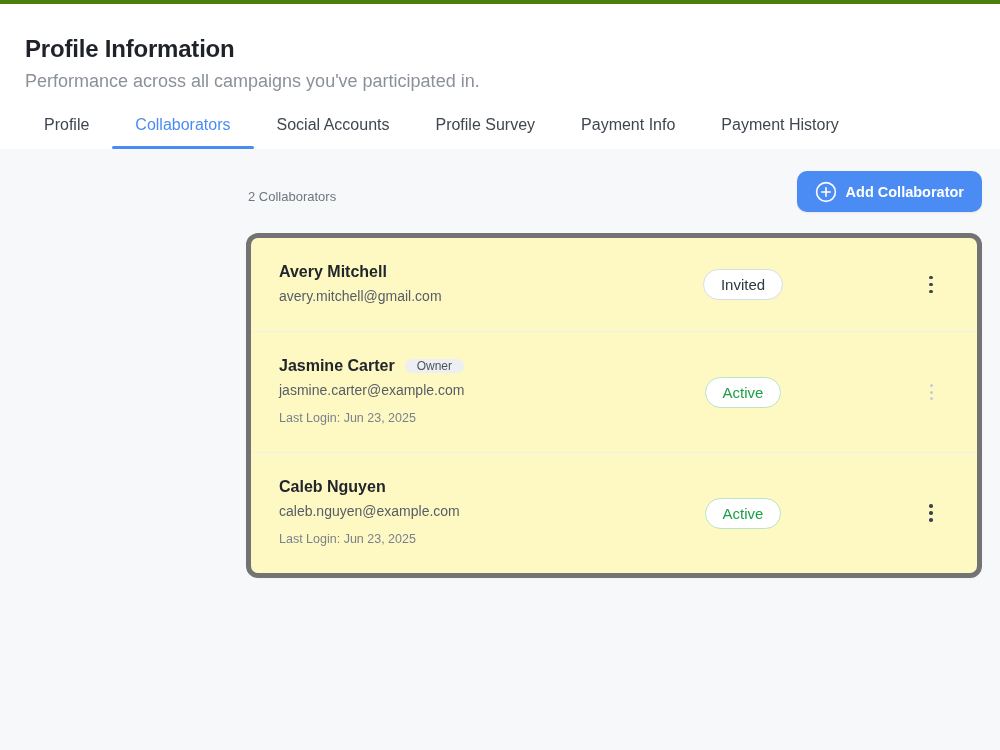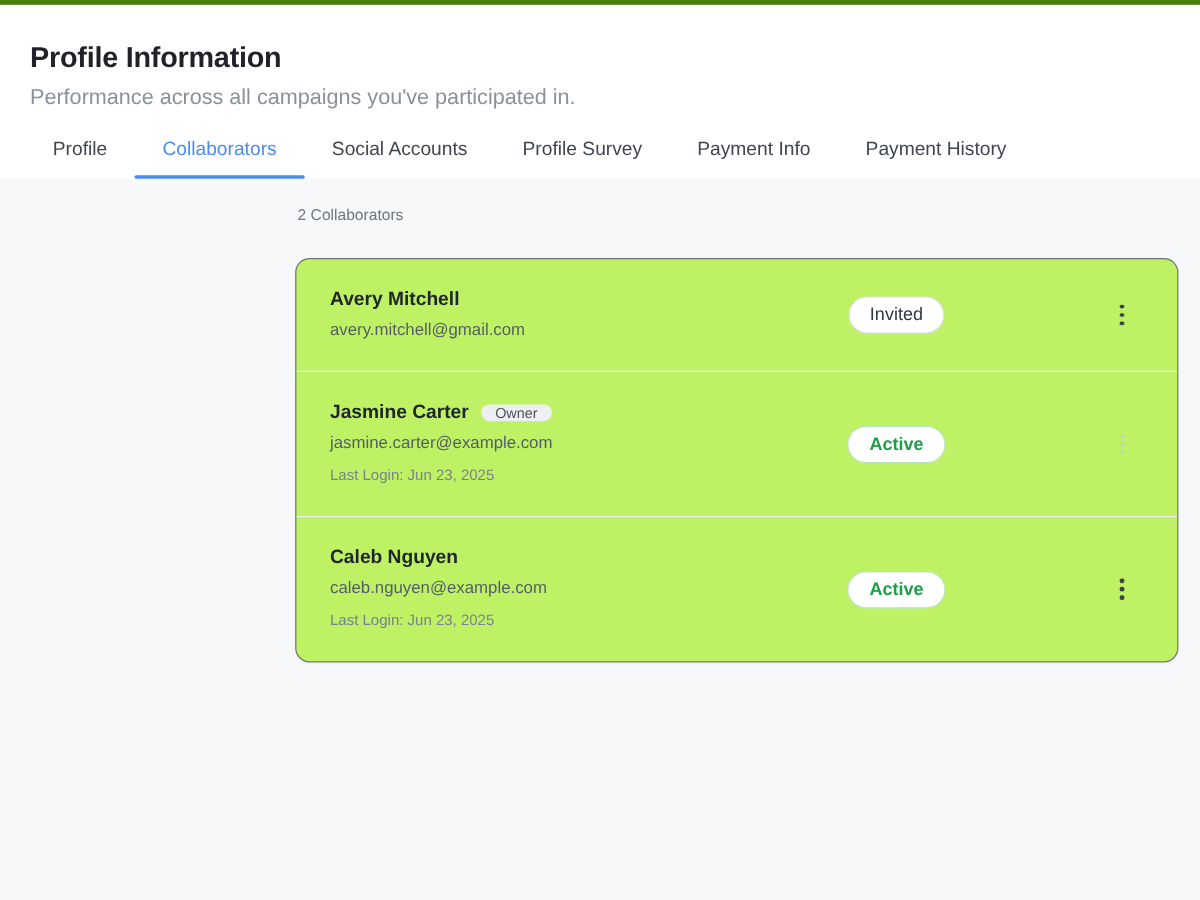--- a/index.html
+++ b/index.html
@@ -78,22 +78,22 @@
     border-radius: 10px;
     font-family: "Liberation Sans", sans-serif;
     font-size: 14.5px;
     font-weight: 700;
     cursor: pointer;
     box-shadow: 0 1px 2px rgba(16,24,40,0.08);
   }
   
   .card {
     margin-top: 21px;
-    background: #bef264;
-    border: 1px solid #737373;
+    background: #fef9c3;
+    border: 5px solid #737373;
     border-radius: 12px;
     overflow: hidden;
     box-shadow: 0 1px 2px rgba(16,24,40,0.03);
   }
   .collab-row {
     display: flex;
     align-items: center;
     padding: 0 26px 0 28px;
     border-bottom: 1px solid #eef0f3;
   }
@@ -135,21 +135,21 @@
     white-space: nowrap;
   }
   .status-badge.invited {
     color: #2e3742;
     border: 1px solid #d7dde5;
     font-weight: 400;
   }
   .status-badge.active {
     color: #1d9e47;
     border: 1px solid #b9e4c5;
-    font-weight: 700;
+    font-weight: 400;
     text-align: right;
   }
   .right-spacer { width: 108px; }
   .kebab {
     width: 40px;
     display: flex;
     flex-direction: column;
     align-items: center;
     gap: 3.5px;
     cursor: pointer;
@@ -177,20 +177,27 @@
       <div class="tab">Social Accounts</div>
       <div class="tab">Profile Survey</div>
       <div class="tab">Payment Info</div>
       <div class="tab">Payment History</div>
     </nav>
 </div>
 
 <div class="content">
   <div class="panel-header">
     <div class="count-label">2 Collaborators</div>
+    <button class="add-btn">
+      <svg width="22" height="22" viewBox="0 0 22 22" fill="none" aria-hidden="true">
+        <circle cx="11" cy="11" r="9.4" stroke="#ffffff" stroke-width="1.6"></circle>
+        <path d="M11 6.8 V15.2 M6.8 11 H15.2" stroke="#ffffff" stroke-width="1.6" stroke-linecap="round"></path>
+      </svg>
+      <span>Add Collaborator</span>
+    </button>
   </div>
 
   <div class="card">
       <div class="collab-row">
     <div class="collab-info">
       <div class="name-line">
         <span class="collab-name">Avery Mitchell</span>
 
       </div>
       <div class="collab-email">avery.mitchell@gmail.com</div>

